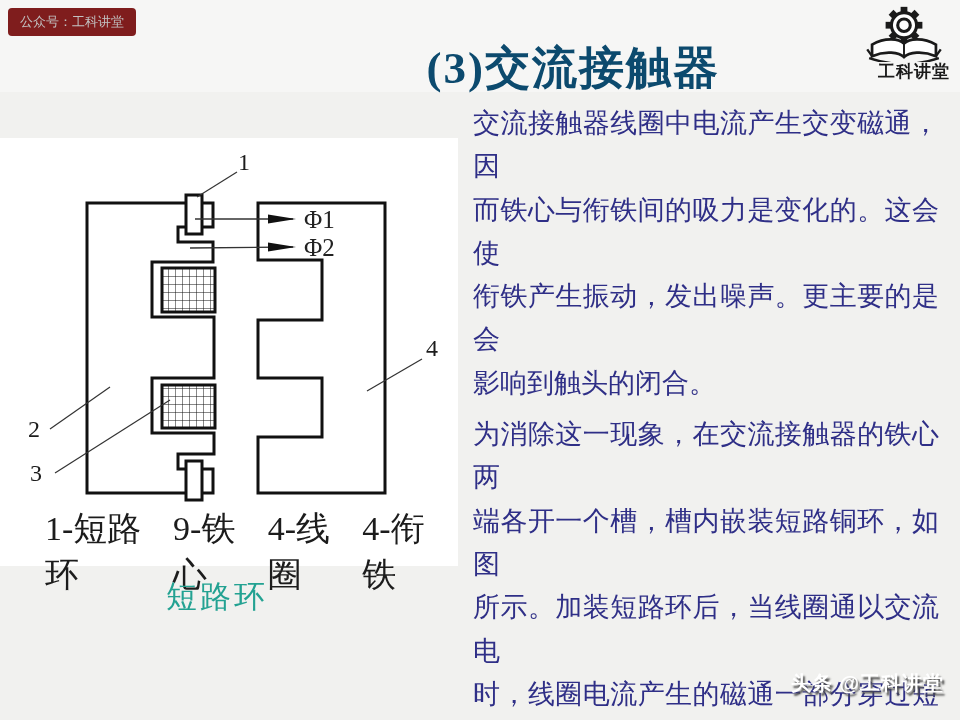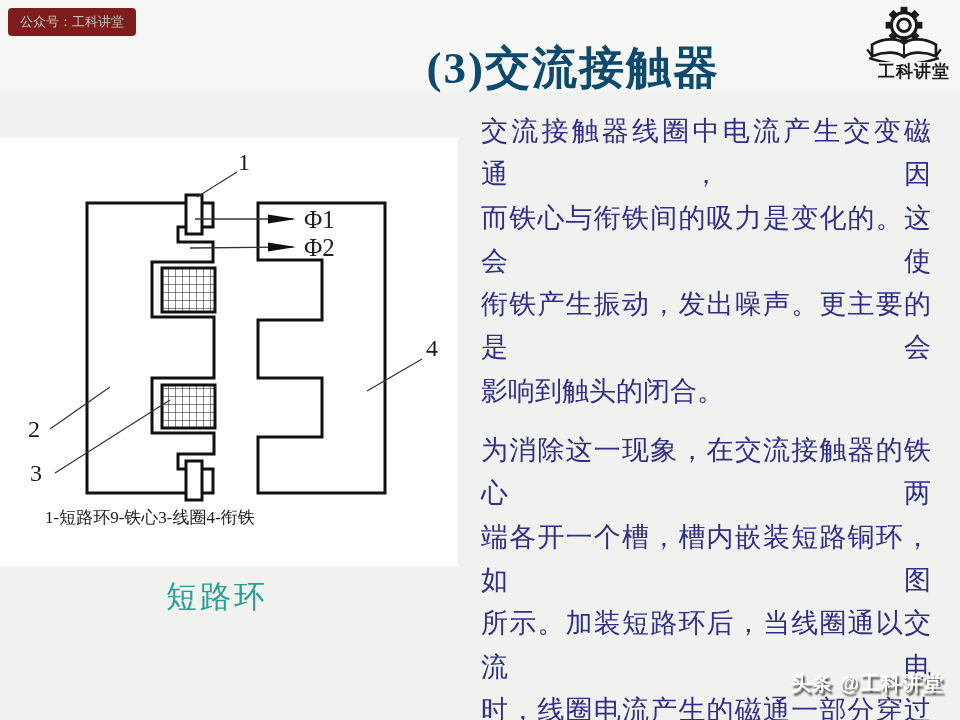--- a/index.html
+++ b/index.html
@@ -22,31 +22,31 @@
     margin-top:32px;
   }
   .logo{position:absolute;right:10px;top:2px;width:92px;text-align:right;}
   .logo svg{display:block;margin:0 auto;}
   .logo-text{font-size:17px;font-weight:700;color:#1a1a1a;letter-spacing:1px;margin-top:-2px;}
   .diagram-panel{position:absolute;left:0;top:138px;width:458px;height:428px;background:#ffffff;}
   .diagram-svg{position:absolute;left:0;top:140px;}
   .caption-row{
     position:absolute;left:45px;top:506px;width:412px;
     display:flex;justify-content:flex-start;
-    font-size:17px;color:#1c1c1c;
+    font-size:34px;color:#1c1c1c;
   }
   .sub-label{
     position:absolute;left:166px;top:576px;
     font-size:31px;color:#23a292;letter-spacing:3px;
   }
   .text-col{
     position:absolute;left:465px;top:94px;width:482px;
     font-size:27px;line-height:43.3px;color:#2f2f87;
   }
-  .para{margin:16px;}
+  .para{margin:8px;}
   .para + .para{margin-top:6px;}
   .tline{text-align:justify;text-align-last:justify;}
   .tline.last{text-align-last:left;}
   .credit{
     position:absolute;right:16px;top:670px;
     font-size:20px;font-weight:700;color:#ffffff;
     text-shadow:2px 3px 2px #4a4a4a;
     font-family:"Liberation Sans","DejaVu Sans",sans-serif;
     letter-spacing:1px;
   }
@@ -124,21 +124,21 @@
   <text x="30" y="341" font-size="24" fill="#1c1c1c">3</text>
   <line x1="55" y1="333" x2="170" y2="260" stroke="#333333" stroke-width="1.2"></line>
 
   <text x="426" y="216" font-size="24" fill="#1c1c1c">4</text>
   <line x1="422" y1="219" x2="367" y2="251" stroke="#333333" stroke-width="1.2"></line>
 </svg>
 
 <div class="caption-row">
   <span>1-短路环</span>
   <span>9-铁心</span>
-  <span>3-线圈</span>
+  <span>4-线圈</span>
   <span>4-衔铁</span>
 </div>
 
 <div class="sub-label">短路环</div>
 
 <div class="text-col">
   <div class="para">
     <div class="tline">交流接触器线圈中电流产生交变磁通，因</div>
     <div class="tline">而铁心与衔铁间的吸力是变化的。这会使</div>
     <div class="tline">衔铁产生振动，发出噪声。更主要的是会</div>

